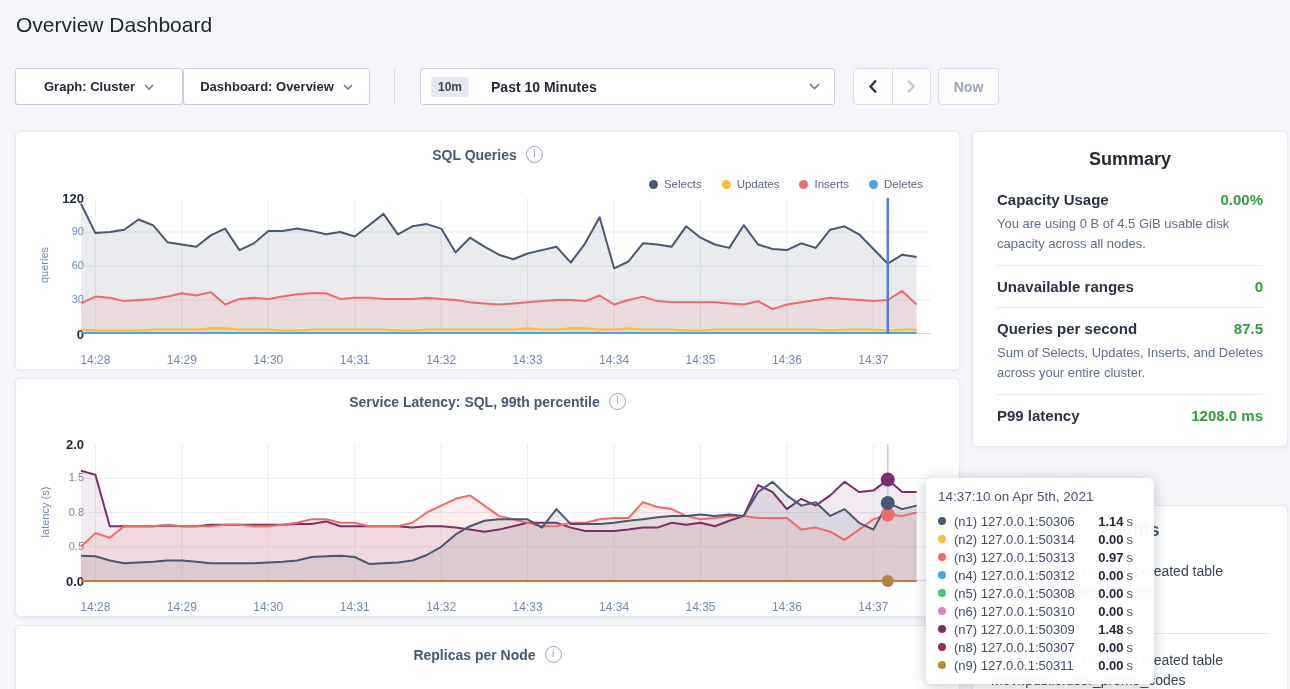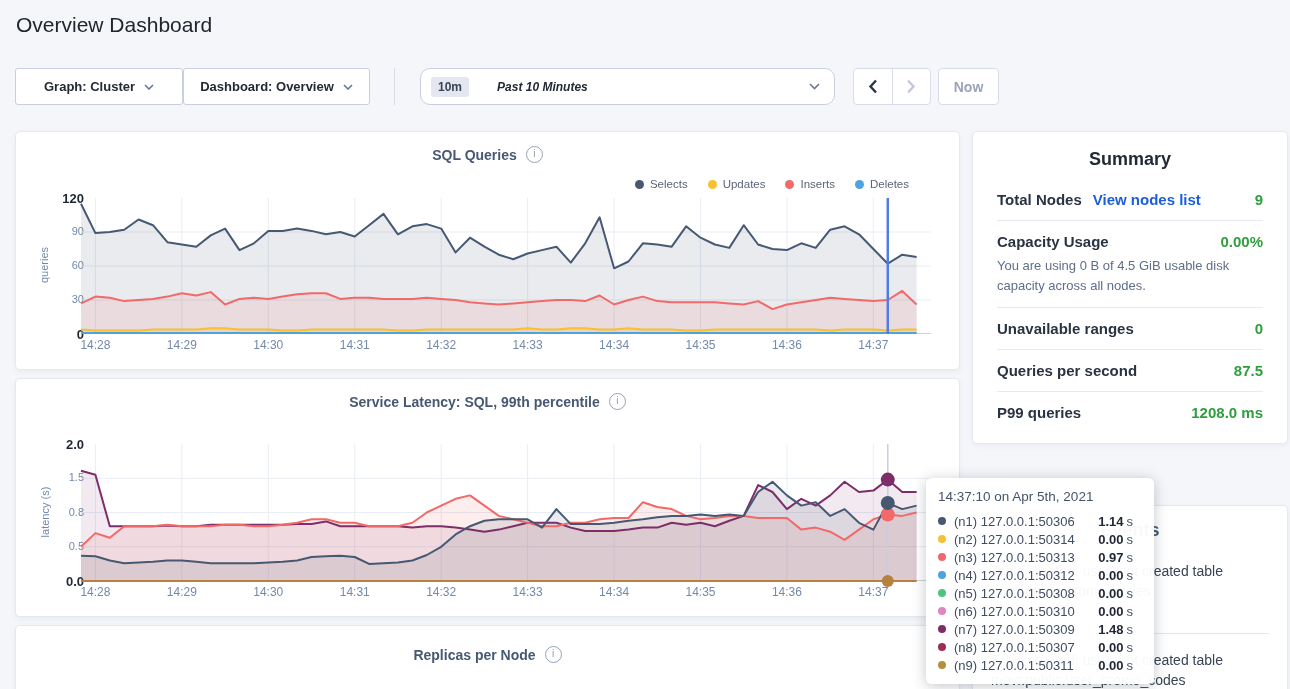--- a/index.html
+++ b/index.html
@@ -11,50 +11,50 @@
   .page-title{position:absolute;left:16px;top:13px;font-size:21px;font-weight:500;color:#20262e;}
 
   
   .btn{
     position:absolute;top:68px;height:37px;box-sizing:border-box;background:#fff;
     border:1px solid #c9cfdf;border-radius:3px;display:flex;align-items:center;
     justify-content:center;font-size:13px;font-weight:700;color:#242a35;gap:9px;cursor:pointer;
   }
   .toolbar-divider{position:absolute;left:394px;top:68px;width:1px;height:37px;background:#d8dce5;}
   .time-dropdown{position:absolute;left:420px;top:68px;width:415px;height:37px;box-sizing:border-box;
-    background:#fff;border:1px solid #c9cfdf;border-radius:10px;display:flex;align-items:center;cursor:pointer;}
+    background:#fff;border:1px solid #c9cfdf;border-radius:3px;display:flex;align-items:center;cursor:pointer;}
   .time-badge{margin-left:10px;background:#e4e7f0;color:#394455;font-size:12px;font-weight:700;
     padding:3px 7px;border-radius:3px;}
-  .time-label{margin-left:28px;font-size:12px;font-weight:700;color:#242a35;font-style:italic;}
+  .time-label{margin-left:22px;font-size:14px;font-weight:700;color:#242a35;}
   .time-dropdown .chev{margin-left:auto;margin-right:14px;}
   .arrow-group{position:absolute;left:853px;top:68px;width:78px;height:37px;box-sizing:border-box;
     border:1px solid #d9dce8;border-radius:4px;background:#fff;display:flex;}
   .arrow-cell{flex:1;display:flex;align-items:center;justify-content:center;cursor:pointer;}
   .arrow-cell + .arrow-cell{border-left:1px solid #d9dce8;}
   .now-btn{position:absolute;left:938px;top:68px;width:61px;height:37px;box-sizing:border-box;
     background:#fff;border:1px solid #d9dce8;border-radius:4px;display:flex;align-items:center;
     justify-content:center;font-size:14px;font-weight:700;color:#9ca3b7;}
 
   
   .card{position:absolute;background:#fff;border:1px solid #e4e8f0;border-radius:5px;
     box-shadow:0 2px 5px rgba(50,65,95,.06);box-sizing:border-box;}
   #chart-card-1{left:15px;top:131px;width:945px;height:239px;}
   #chart-card-2{left:15px;top:378px;width:945px;height:239px;}
   #chart-card-3{left:15px;top:625px;width:945px;height:100px;}
 
   .chart-title{position:absolute;top:14px;left:0;right:0;display:flex;justify-content:center;
     align-items:center;gap:9px;font-size:14px;font-weight:700;color:#475872;}
   .info-icon{width:15px;height:15px;border:1px solid #93a2bb;border-radius:50%;color:#8a99b4;
     font-size:10px;line-height:14px;text-align:center;font-weight:400;font-style:normal;cursor:pointer;}
-  .legend{position:absolute;top:46px;right:50px;display:flex;gap:20px;}
+  .legend{position:absolute;top:46px;right:36px;display:flex;gap:20px;}
   .legend-item{display:flex;align-items:center;gap:6px;font-size:11.5px;color:#5b6578;cursor:pointer;}
   .ldot{width:9px;height:9px;border-radius:50%;}
   svg.plot{position:absolute;left:65px;overflow:visible;}
   .xticks{position:absolute;left:0;top:206px;right:0;height:16px;}
-  .xticks span{position:absolute;top:0;width:40px;text-align:center;font-size:12px;color:#7389ab;}
+  .xticks span{position:absolute;top:15px;width:40px;text-align:center;font-size:12px;color:#7389ab;}
   .yticks{position:absolute;inset:0;pointer-events:none;}
   .yticks span{position:absolute;left:16px;width:52px;text-align:right;font-size:11px;color:#7389ab;}
   .yticks span.bold{font-weight:700;color:#1f2636;font-size:13px;}
   .yunit{position:absolute;left:-6px;top:127px;width:70px;text-align:center;font-size:11px;
     color:#7389ab;transform:rotate(-90deg);}
 
   
   #summary-card{left:972px;top:131px;width:316px;padding:14px 24px 10px;}
   .panel-title{text-align:center;font-size:18px;font-weight:700;color:#242a35;}
   #summary-card .panel-title{margin:3px 0 9px;}
@@ -249,47 +249,41 @@
   <div class="chart-title" style="top:20px;">
     <span>Replicas per Node</span>
     <span class="info-icon">i</span>
   </div>
 </div>
 
 <div class="card" id="summary-card">
   <div class="panel-title">Summary</div>
   <div class="srow">
     <div class="srow-head">
-      <span>Total Nodes</span>
-      <span class="srow-link">View nodes list</span>
-      <span class="srow-value">9</span>
-    </div>
-  </div>
-  <div class="srow">
-    <div class="srow-head">
       <span>Capacity Usage</span>
       <span class="srow-value">0.00%</span>
     </div>
     <div class="srow-desc">You are using 0 B of 4.5 GiB usable disk capacity across all nodes.</div>
   </div>
   <div class="srow">
     <div class="srow-head">
       <span>Unavailable ranges</span>
       <span class="srow-value">0</span>
     </div>
   </div>
   <div class="srow">
     <div class="srow-head">
       <span>Queries per second</span>
       <span class="srow-value">87.5</span>
     </div>
+    <div class="srow-desc">Sum of Selects, Updates, Inserts, and Deletes across your entire cluster.</div>
   </div>
   <div class="srow">
     <div class="srow-head">
-      <span>P99 queries</span>
+      <span>P99 latency</span>
       <span class="srow-value">1208.0 ms</span>
     </div>
   </div>
 </div>
 
 <div class="card" id="events-card">
   <div class="panel-title">Events</div>
   <div class="event-item first">
     <div>Table created: user root created table</div>
     <div>movr.public.promo_codes</div>

